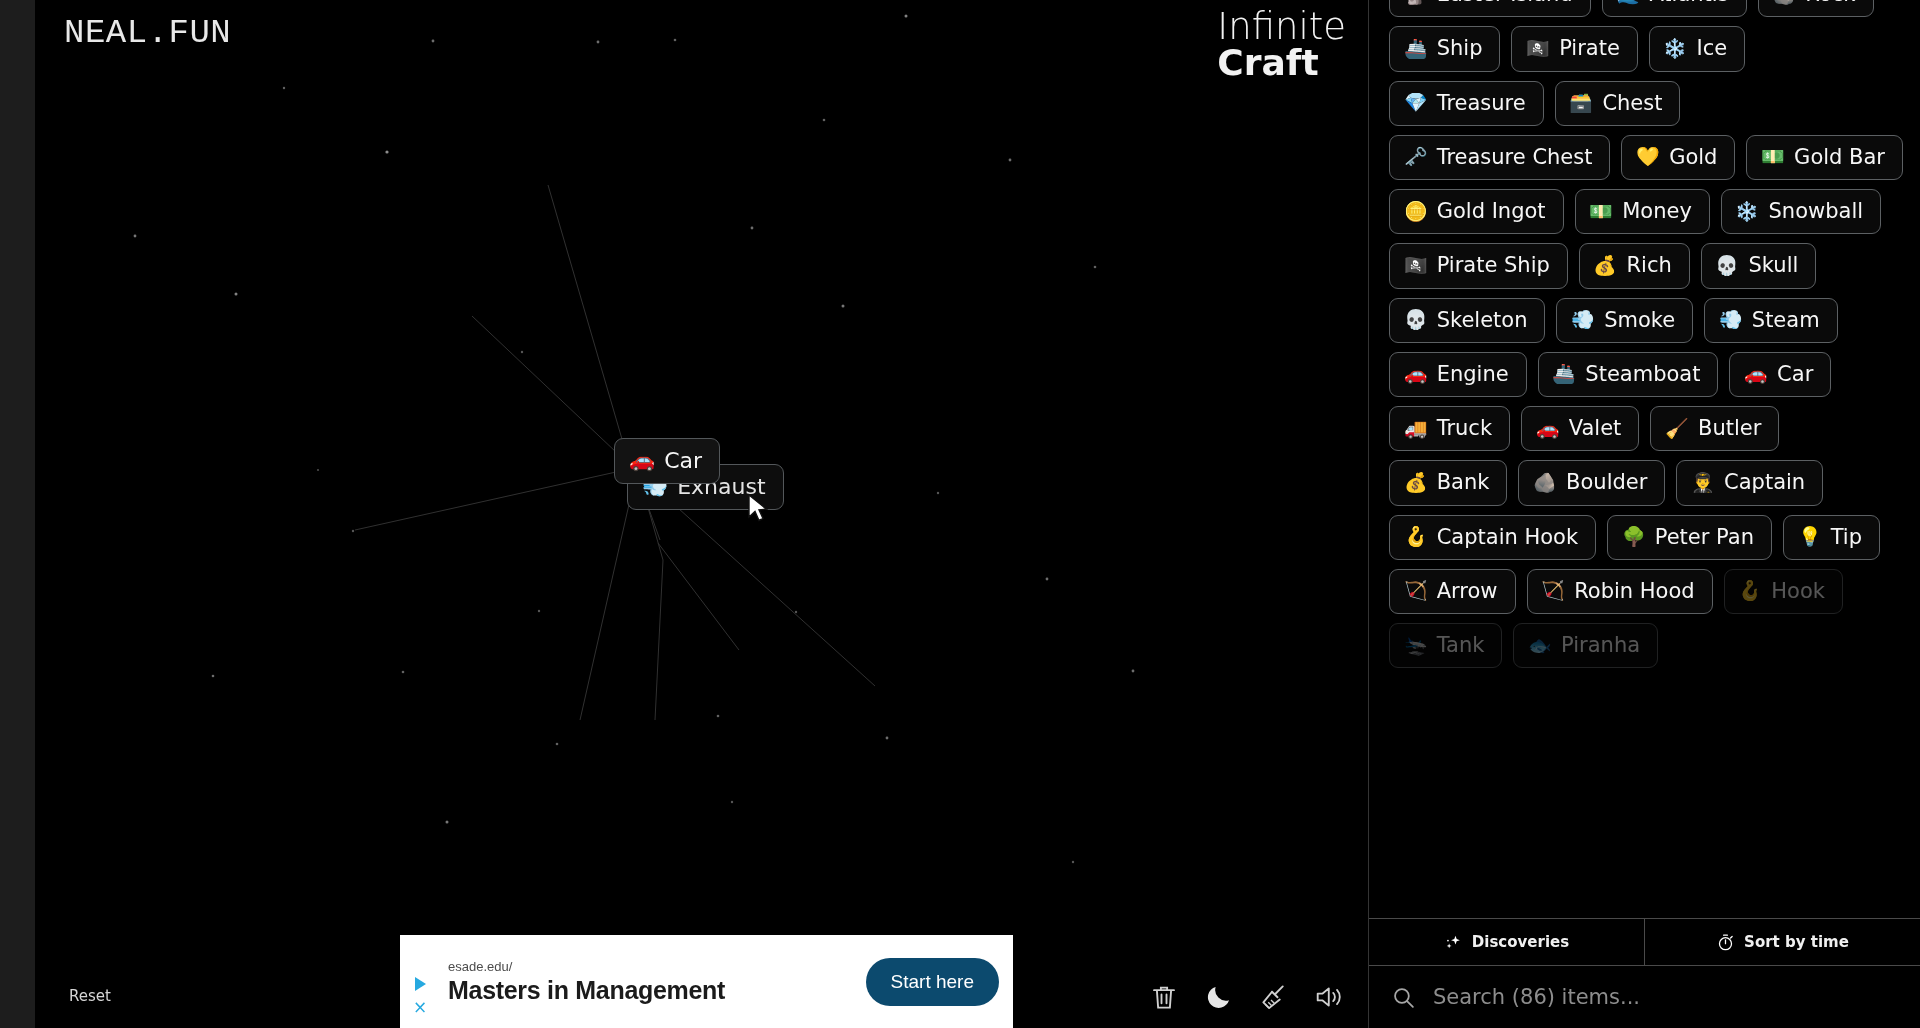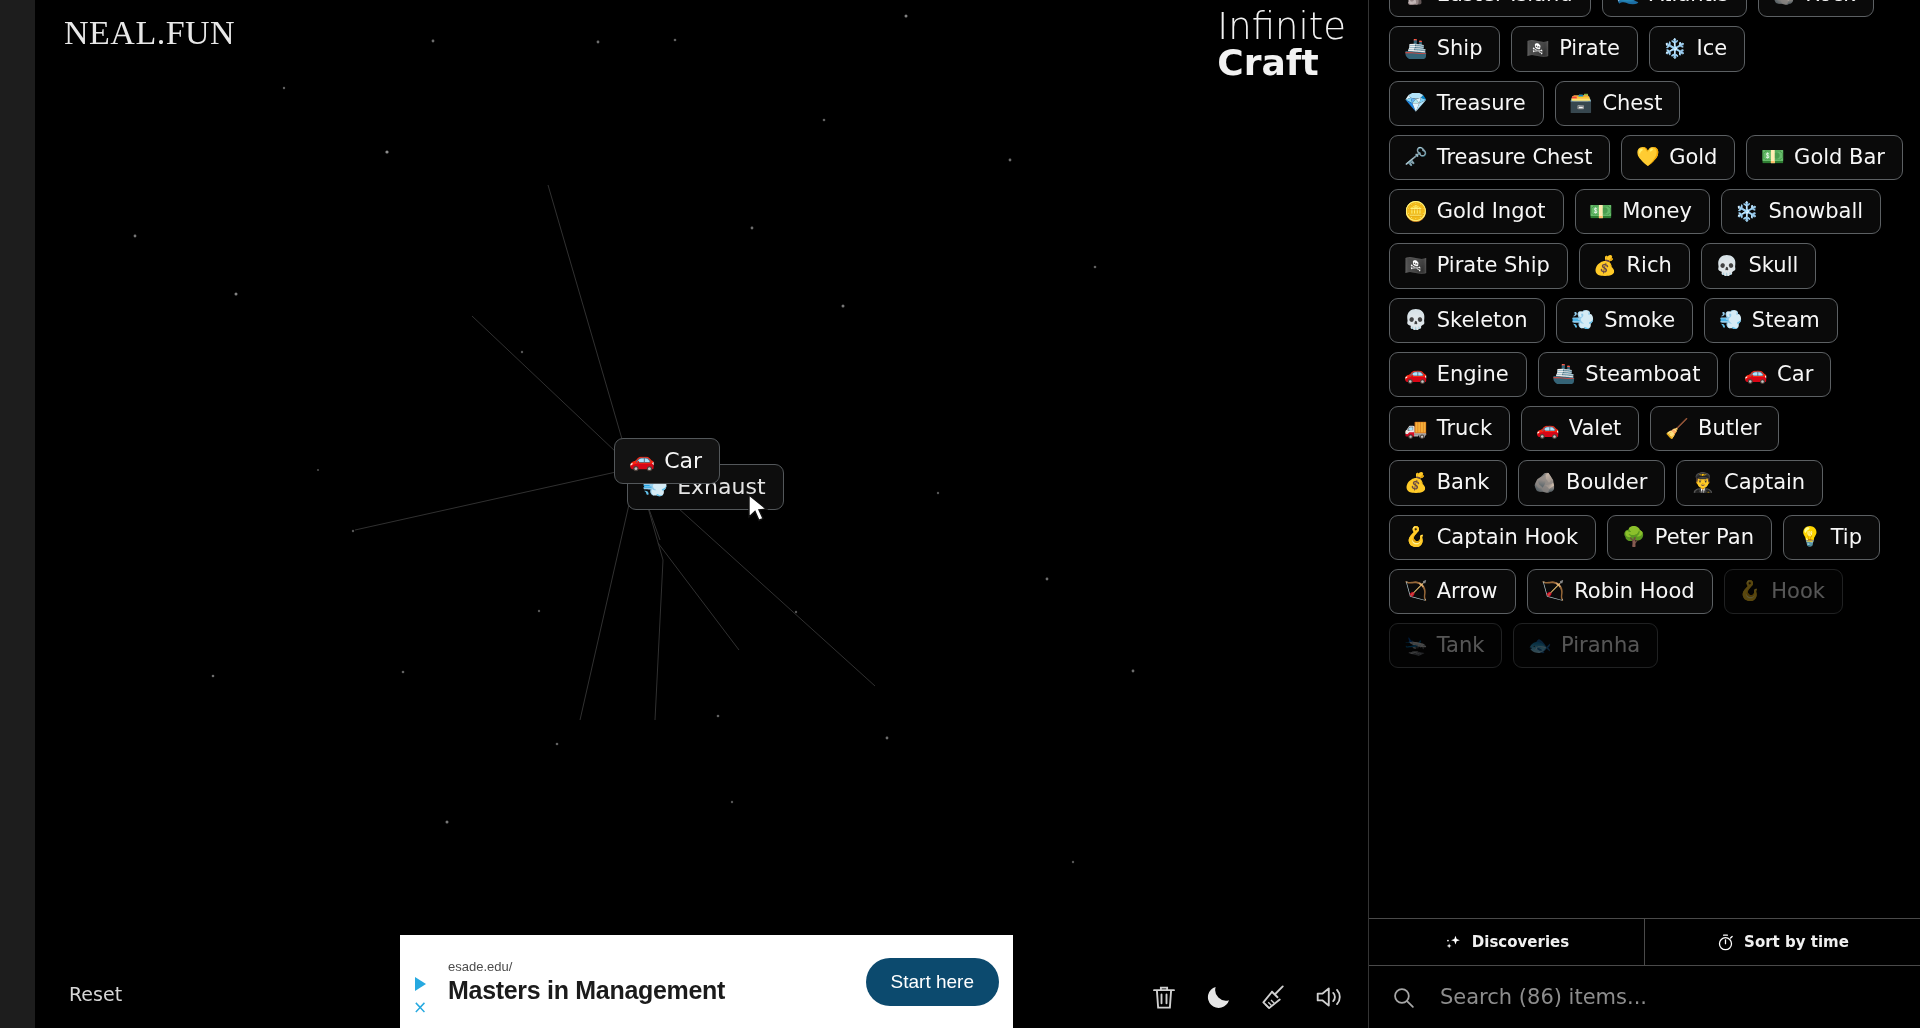--- a/index.html
+++ b/index.html
@@ -27,38 +27,38 @@
   }
   .stars { position: absolute; inset: 0; pointer-events: none; }
   .weblines { position: absolute; inset: 0; pointer-events: none; }
 
   .brand {
     position: absolute;
     left: 29px; top: 14px;
     font-size: 34px;
     letter-spacing: 0.5px;
     color: #e8e8e8;
-    font-family: Liberation Serif, serif;
+    font-family: Liberation Mono, monospace;
     font-weight: 400;
   }
   .gametitle {
     position: absolute;
     right: 22px; top: 8px;
     color: #f2f2f2;
     line-height: 1.0;
     font-family: "DejaVu Sans", sans-serif;
   }
   .gametitle .l1 { font-size: 37px; font-weight: 300; display: block; letter-spacing: 0px;}
   .gametitle .l2 { font-size: 36px; font-weight: 700; display: block; }
 
   .reset-btn {
     position: absolute;
     left: 34px; bottom: 23px;
     color: #d6d6d6;
-    font-size: 19px;
+    font-size: 15px;
     font-family: "DejaVu Sans", sans-serif;
     cursor: pointer;
     background: none; border: none;
   }
 
   
   .craft-card {
     position: absolute;
     display: flex;
     align-items: center;
@@ -181,21 +181,21 @@
     font-size: 15px;
     font-weight: 700;
     font-family: "DejaVu Sans", sans-serif;
     cursor: pointer;
   }
   .tab + .tab { border-left: 1px solid #4a4a4a; }
   .searchbar {
     height: 62px;
     display: flex;
     align-items: center;
-    gap: 24px;
+    gap: 17px;
     padding: 0 18px 0 22px;
     flex: 0 0 auto;
   }
   .search-input {
     flex: 1;
     background: transparent;
     border: none;
     outline: none;
     color: #9a9a9a;
     font-size: 21px;

